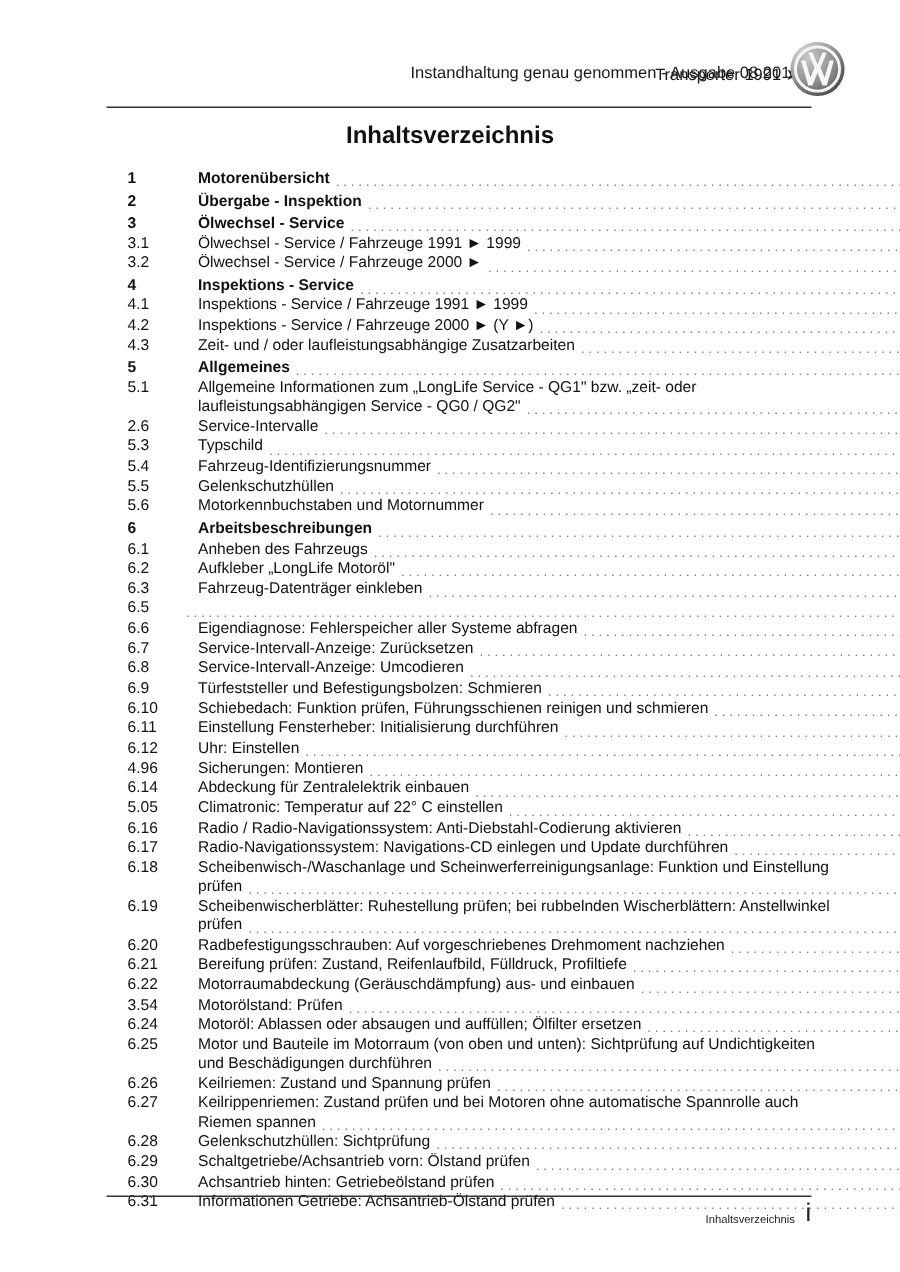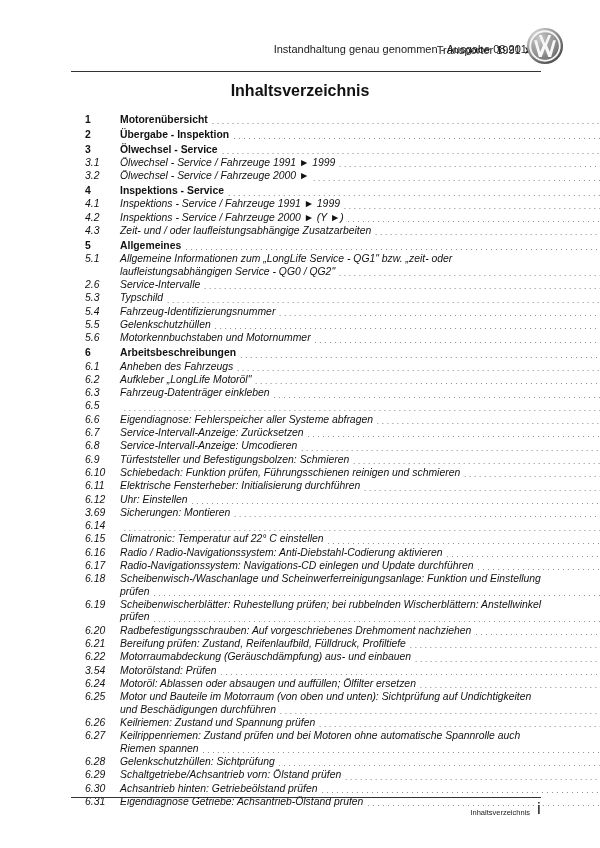--- a/index.html
+++ b/index.html
@@ -9,26 +9,26 @@
     .h1 { top: 44px; }
     .h2 { top: 43px; }
     .rule-top { position: absolute; left: 71px; top: 71px; width: 470px; height: 0; border-top: 1.3px solid #333; }
     .logo { position: absolute; left: 526px; top: 27px; width: 38px; height: 38px; }
     .title { position: absolute; left: 0; width: 600px; top: 82px; text-align: center; font-size: 16px; font-weight: bold; color: #111; }
     .toc { position: absolute; left: 85px; top: 111px; width: 456px; }
     .row { display: flex; align-items: flex-end; font-size: 10.4px; line-height: 12.4px; }
     .row .num { width: 35px; flex: 0 0 35px; align-self: flex-start; }
     .row .body { flex: 1; display: flex; flex-direction: column; }
     .row .line { display: flex; align-items: flex-end; }
-    .row .txt { white-space: nowrap; }
+    .row .txt { white-space: nowrap; margin-left: 12px; }
     .row .dots { flex: 1; margin: 0 4px; overflow: hidden; white-space: nowrap; color: #777; letter-spacing: 3.2px; font-size: 9px; line-height: 10px; }
     .row .dots::before { content: ". . . . . . . . . . . . . . . . . . . . . . . . . . . . . . . . . . . . . . . . . . . . . . . . . . . . . . . . . . . . . . . . . . . . . . . . . . . . . . . . . . . . . . . . . . . . . . . . . . . . . . . . . . . . . . . . . . . . . . . . . . . . ."; letter-spacing: 0; }
     .row.chapter { font-weight: bold; font-size: 10.4px; margin-top: 2.6px; }
     .row.chapter .dots { font-weight: normal; }
-    .row.sub { margin-top: 0.9px; font-style: italic; }
+    .row.sub { margin-top: 0.9px; }
     .rule-bottom { position: absolute; left: 71px; top: 797px; width: 470px; height: 0; border-top: 1.3px solid #333; }
     .footer-label { position: absolute; right: 70px; top: 808px; font-size: 7.5px; color: #222; }
     .footer-page { position: absolute; left: 537px; top: 799px; font-size: 17px; color: #222; }
   </style>
 </head>
 <body>
 
 <div class="header-text h1">Transporter 1991 ➤</div>
 <div class="header-text h2">Instandhaltung genau genommen - Ausgabe 08.2018</div>
 <div class="rule-top"></div>
@@ -284,53 +284,54 @@
         <div class="line">
           <span class="txt">Schiebedach: Funktion prüfen, Führungsschienen reinigen und schmieren</span>
           <span class="dots"></span>
         </div>
       </div>
     </div>
     <div class="row sub">
       <span class="num">6.11</span>
       <div class="body">
         <div class="line">
-          <span class="txt">Elektrische Fensterheber: Initialisierung durchführen</span>
+          <span class="txt">Einstellung Fensterheber: Initialisierung durchführen</span>
           <span class="dots"></span>
         </div>
       </div>
     </div>
     <div class="row sub">
       <span class="num">6.12</span>
       <div class="body">
         <div class="line">
           <span class="txt">Uhr: Einstellen</span>
           <span class="dots"></span>
         </div>
       </div>
     </div>
     <div class="row sub">
-      <span class="num">3.69</span>
+      <span class="num">4.96</span>
       <div class="body">
         <div class="line">
           <span class="txt">Sicherungen: Montieren</span>
           <span class="dots"></span>
         </div>
       </div>
     </div>
     <div class="row sub">
       <span class="num">6.14</span>
       <div class="body">
         <div class="line">
-          <span class="dots"></span>
-        </div>
-      </div>
-    </div>
-    <div class="row sub">
-      <span class="num">6.15</span>
+          <span class="txt">Abdeckung für Zentralelektrik einbauen</span>
+          <span class="dots"></span>
+        </div>
+      </div>
+    </div>
+    <div class="row sub">
+      <span class="num">5.05</span>
       <div class="body">
         <div class="line">
           <span class="txt">Climatronic: Temperatur auf 22° C einstellen</span>
           <span class="dots"></span>
         </div>
       </div>
     </div>
     <div class="row sub">
       <span class="num">6.16</span>
       <div class="body">
@@ -475,21 +476,21 @@
         <div class="line">
           <span class="txt">Achsantrieb hinten: Getriebeölstand prüfen</span>
           <span class="dots"></span>
         </div>
       </div>
     </div>
     <div class="row sub">
       <span class="num">6.31</span>
       <div class="body">
         <div class="line">
-          <span class="txt">Eigendiagnose Getriebe: Achsantrieb-Ölstand prüfen</span>
+          <span class="txt">Informationen Getriebe: Achsantrieb-Ölstand prüfen</span>
           <span class="dots"></span>
         </div>
       </div>
     </div>
   </div>
 
 <div class="rule-bottom"></div>
 <div class="footer-label">Inhaltsverzeichnis</div>
 <div class="footer-page">i</div>
 

